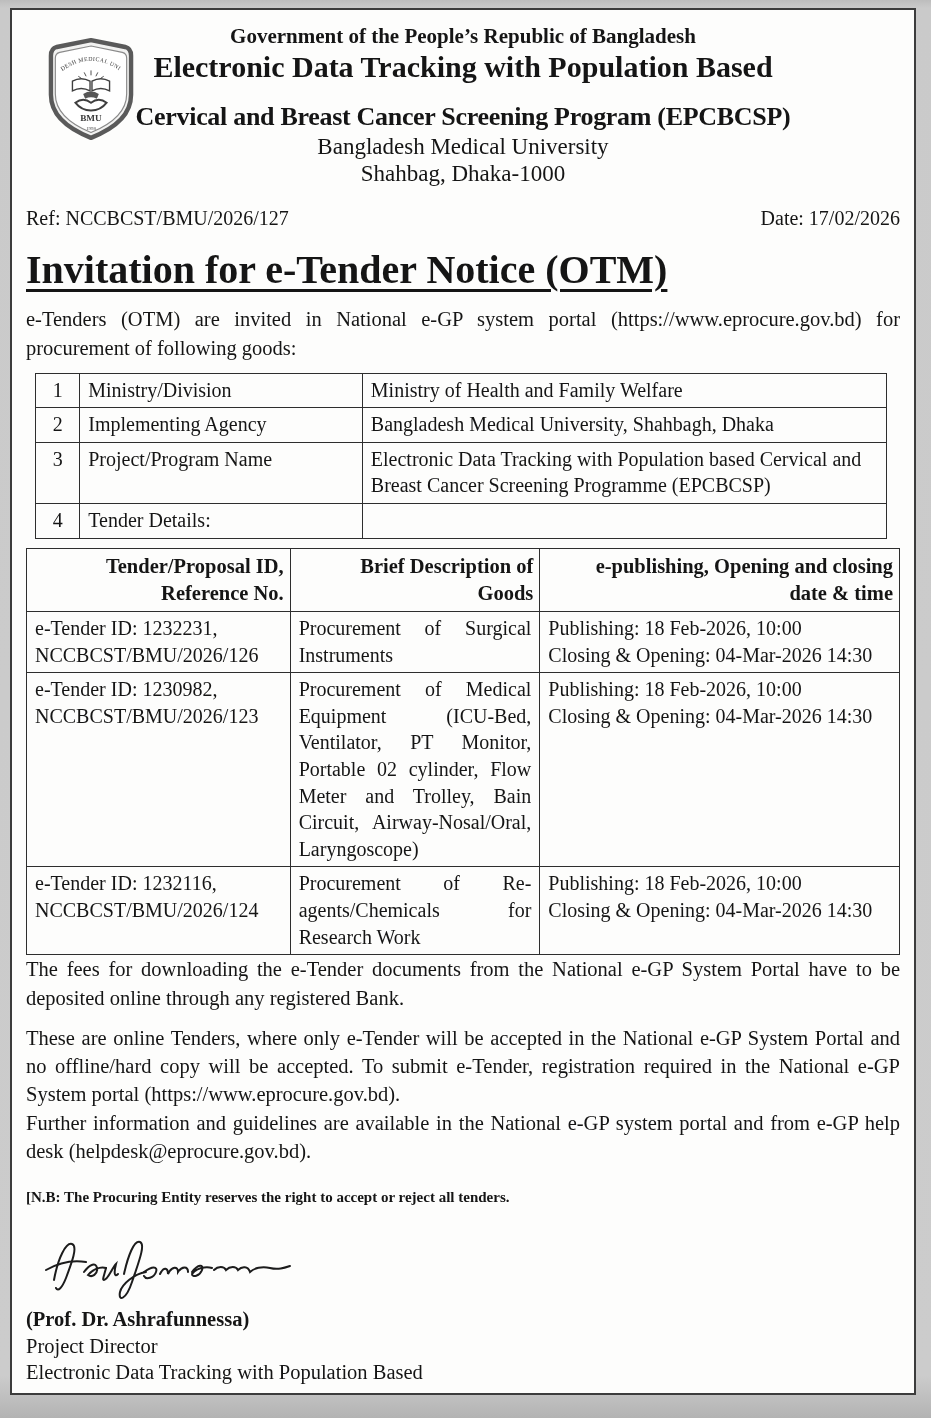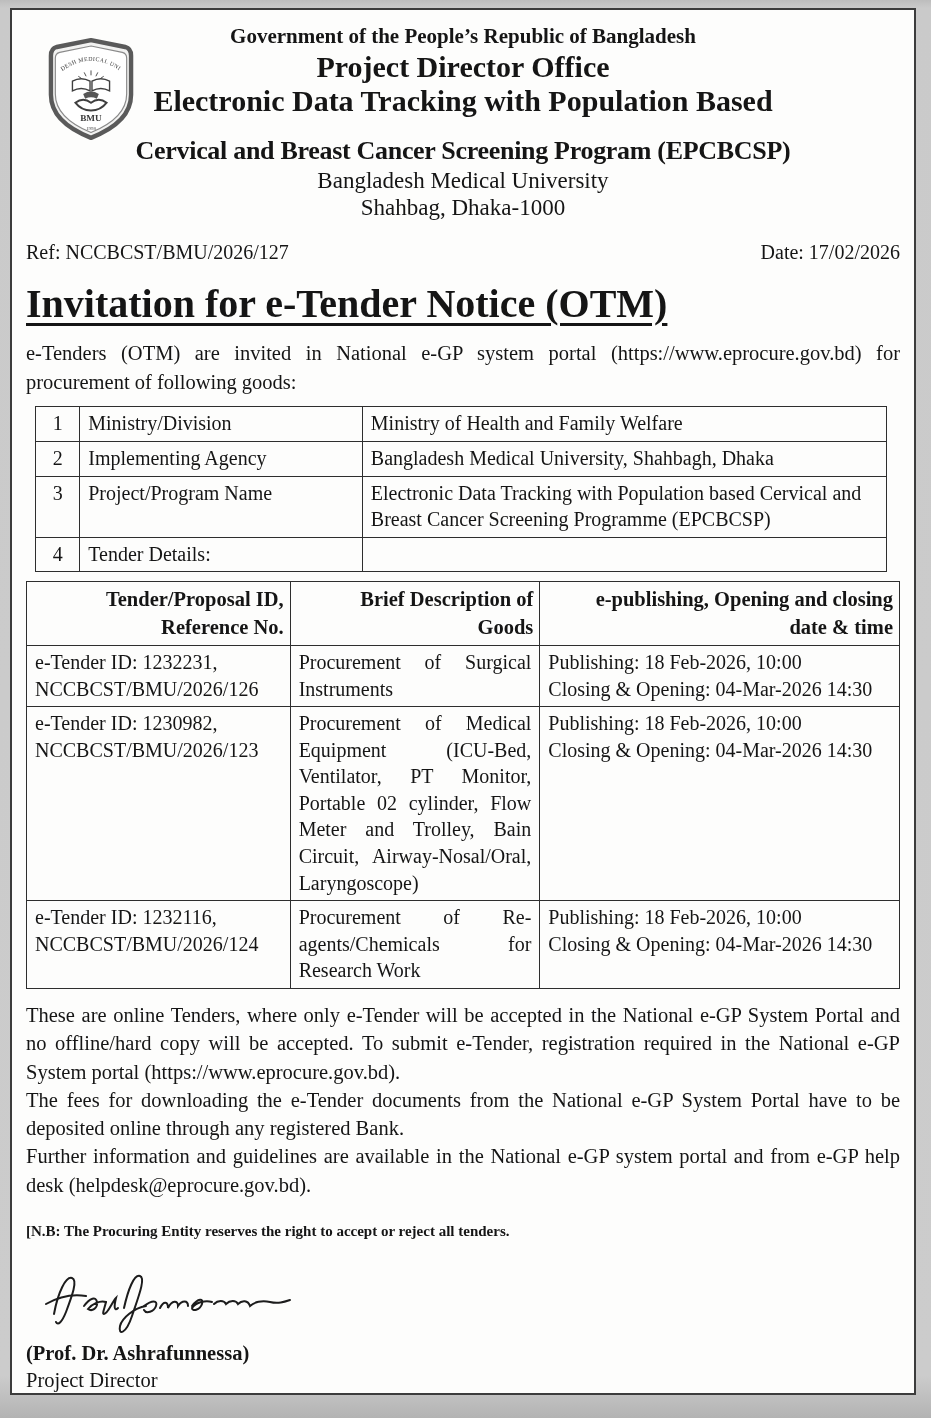--- a/index.html
+++ b/index.html
@@ -74,21 +74,20 @@
           <line x1="57" y1="39" x2="54" y2="41"></line>
       </g>
       <path d="M25 44 Q34 39 43 44 L43 54 Q34 49 25 54 Z" fill="#ffffff" stroke="#3f3f3f" stroke-width="1.4"></path>
       <path d="M63 44 Q54 39 45 44 L45 54 Q54 49 63 54 Z" fill="#ffffff" stroke="#3f3f3f" stroke-width="1.4"></path>
       <path d="M36 57 Q44 52 52 57 L50 62 Q44 59 38 62 Z" fill="#565656"></path>
       <path d="M28 66 Q36 60 44 66 Q52 60 60 66 Q54 74 44 74 Q34 74 28 66 Z" fill="none" stroke="#3f3f3f" stroke-width="2"></path>
       <text x="44" y="85" text-anchor="middle" font-size="9.5" font-weight="bold" fill="#3b3b3b" font-family="Liberation Serif, serif">BMU</text>
       <text x="44" y="94" text-anchor="middle" font-size="5" fill="#4c4c4c" font-family="Liberation Serif, serif">1998</text>
     </svg>
     <div class="lh-govt">Government of the People’s Republic of Bangladesh</div>
-    <div class="lh-office">Project Director Office</div>
     <div class="lh-prog1">Electronic Data Tracking with Population Based</div>
     <div class="lh-prog2">Cervical and Breast Cancer Screening Program (EPCBCSP)</div>
     <div class="lh-univ">Bangladesh Medical University</div>
     <div class="lh-addr">Shahbag, Dhaka-1000</div>
   </div>
 
   <div class="refline">
     <span>Ref: NCCBCST/BMU/2026/127</span>
     <span>Date: 17/02/2026</span>
   </div>
@@ -161,22 +160,22 @@
       <tr>
         <td class="pre">e-Tender ID: 1232116,
 NCCBCST/BMU/2026/124</td>
         <td class="desc">Procurement of Re-agents/Chemicals for Research Work</td>
         <td class="pre">Publishing: 18 Feb-2026, 10:00
 Closing &amp; Opening: 04-Mar-2026 14:30</td>
       </tr>
     </tbody>
   </table>
 
+  <p class="note justify">The fees for downloading the e-Tender documents from the National e-GP System Portal have to be deposited online through any registered Bank.</p>
   <p class="note first justify">These are online Tenders, where only e-Tender will be accepted in the National e-GP System Portal and no offline/hard copy will be accepted. To submit e-Tender, registration required in the National e-GP System portal (https://www.eprocure.gov.bd).</p>
-  <p class="note justify">The fees for downloading the e-Tender documents from the National e-GP System Portal have to be deposited online through any registered Bank.</p>
   <p class="note justify"><span>Further information and guidelines are available in the National e-GP system portal and from e-GP help desk (</span><a class="doclink">helpdesk@eprocure.gov.bd</a><span>).</span></p>
 
   <p class="nb">[N.B: The Procuring Entity reserves the right to accept or reject all tenders.</p>
 
   <div class="sigwrap">
     <svg width="290" height="78" viewBox="0 0 290 78" aria-hidden="true">
       <g fill="none" stroke="#1c1c1c" stroke-width="2" stroke-linecap="round">
         <path d="M14 52 C18 30 26 14 32 16 C38 18 32 34 26 50 C22 60 18 64 16 60"></path>
         <path d="M6 42 C20 34 34 32 46 34"></path>
         <path d="M44 44 C50 36 56 34 57 40 C58 46 52 50 48 47 C52 42 60 38 66 40"></path>

